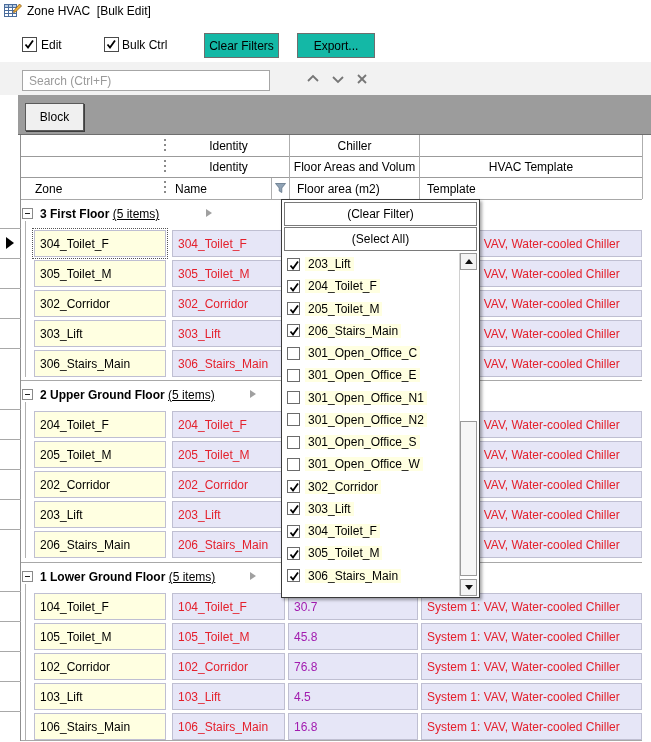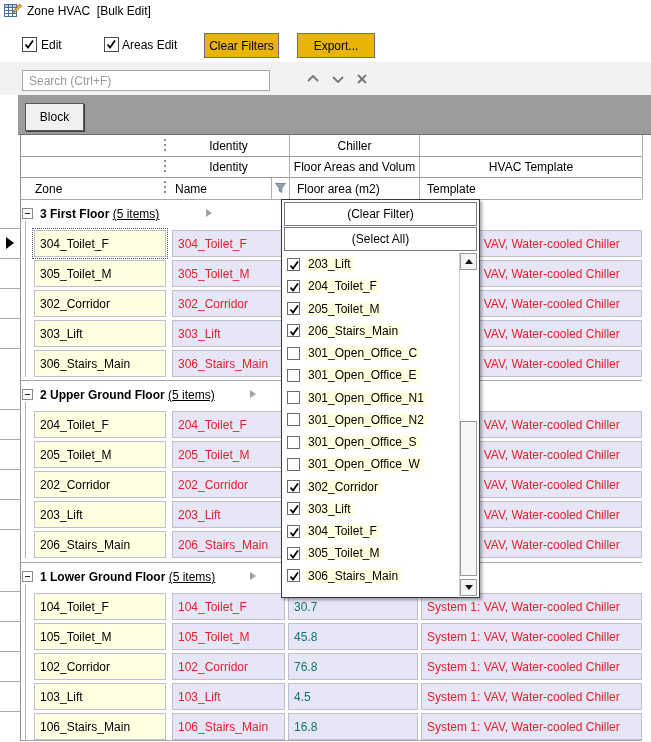--- a/index.html
+++ b/index.html
@@ -8,21 +8,21 @@
 
   
   .titlebar{position:absolute;left:0;top:0;width:530px;height:22px;background:#fff;}
   .title-icon{position:absolute;left:4px;top:3px;width:18px;height:16px;}
   .title-text{position:absolute;left:27px;top:4px;white-space:pre;color:#000;}
 
   
   .cb{position:absolute;width:13px;height:13px;background:#fff;border:1px solid #4a4a4a;}
   .cb svg{position:absolute;left:0px;top:0px;}
   .cb-label{position:absolute;top:38px;color:#000;}
-  .btn{position:absolute;background:#eab308;border:1px solid #6e6e6e;
+  .btn{position:absolute;background:#14b8a6;border:1px solid #6e6e6e;
     display:flex;align-items:center;justify-content:center;color:#000;text-align:center;}
 
   
   .search-row{position:absolute;left:0;top:62px;width:651px;height:33px;background:#f2f2f2;}
   .search-input{position:absolute;left:22px;top:8px;width:248px;height:21px;border:1px solid #a6a6a6;
     background:#fff;font-family:"Liberation Sans",sans-serif;font-size:12px;padding:0 6px;color:#333;box-sizing:border-box;outline:none;}
   .search-input::placeholder{color:#9a9a9a;}
   .nav-ico{position:absolute;top:9px;width:16px;height:16px;cursor:default;}
 
   
@@ -52,21 +52,21 @@
   .group-title{position:absolute;left:19px;top:7px;font-weight:bold;color:#000;white-space:pre;}
   .group-count{font-weight:normal;text-decoration:underline;}
   .group-arrow{position:absolute;top:9px;width:0;height:0;border-top:4px solid transparent;
     border-bottom:4px solid transparent;border-left:6px solid #a0a0a0;}
   .group-line{position:absolute;width:1px;background:#b0b0b0;}
 
   .cell{position:absolute;height:27px;box-sizing:border-box;border:1px solid #bfbfd2;
     display:flex;align-items:center;padding:0 5px;overflow:hidden;white-space:nowrap;}
   .cell-zone{background:#ffffe1;color:#000;}
   .cell-name{background:#e6e6f7;color:#e4202c;}
-  .cell-area{background:#e6e6f7;color:#0f766e;}
+  .cell-area{background:#e6e6f7;color:#a21caf;}
   .cell-tmpl{background:#e6e6f7;color:#e4202c;}
   .cell-selected{outline:1px dotted #555;outline-offset:1px;}
 
   
   .filter-popup{position:absolute;left:281px;top:199px;width:199px;height:399px;background:#fff;
     border:1px solid #3a3a3a;box-sizing:border-box;box-shadow:2px 2px 3px rgba(0,0,0,0.35);z-index:50;}
   .fp-btn{position:absolute;left:2px;width:193px;height:24px;border:1px solid #7a7a7a;background:#fff;
     box-sizing:border-box;display:flex;align-items:center;justify-content:center;color:#000;}
   .fp-item{position:absolute;left:5px;height:20px;display:flex;align-items:center;}
   .fp-cb{position:relative;width:13px;height:13px;border:1px solid #6b6b6b;background:#fff;box-sizing:border-box;flex:none;}
@@ -103,21 +103,21 @@
     <svg width="13" height="13" viewBox="0 0 13 13">
         <polyline points="2.5,6.5 5,9.5 10,2.5" fill="none" stroke="#000" stroke-width="1.8"></polyline>
       </svg>
   </span>
   <span class="cb-label" style="left:41px;">Edit</span>
   <span class="cb" style="left:104px;top:37px;">
     <svg width="13" height="13" viewBox="0 0 13 13">
         <polyline points="2.5,6.5 5,9.5 10,2.5" fill="none" stroke="#000" stroke-width="1.8"></polyline>
       </svg>
   </span>
-  <span class="cb-label" style="left:122px;">Areas Edit</span>
+  <span class="cb-label" style="left:122px;">Bulk Ctrl</span>
   <div class="btn" style="left:204px;top:33px;width:73px;height:23px;">Clear Filters</div>
   <div class="btn" style="left:297px;top:33px;width:76px;height:23px;">Export...</div>
 
   <div class="search-row">
     <input class="search-input" placeholder="Search (Ctrl+F)" style="">
     <span class="nav-ico" style="left:305px;">
       <svg width="16" height="16" viewBox="0 0 16 16">
           <polyline points="3,10 8,5 13,10" fill="none" stroke="#767676" stroke-width="1.8"></polyline>
         </svg>
     </span>

